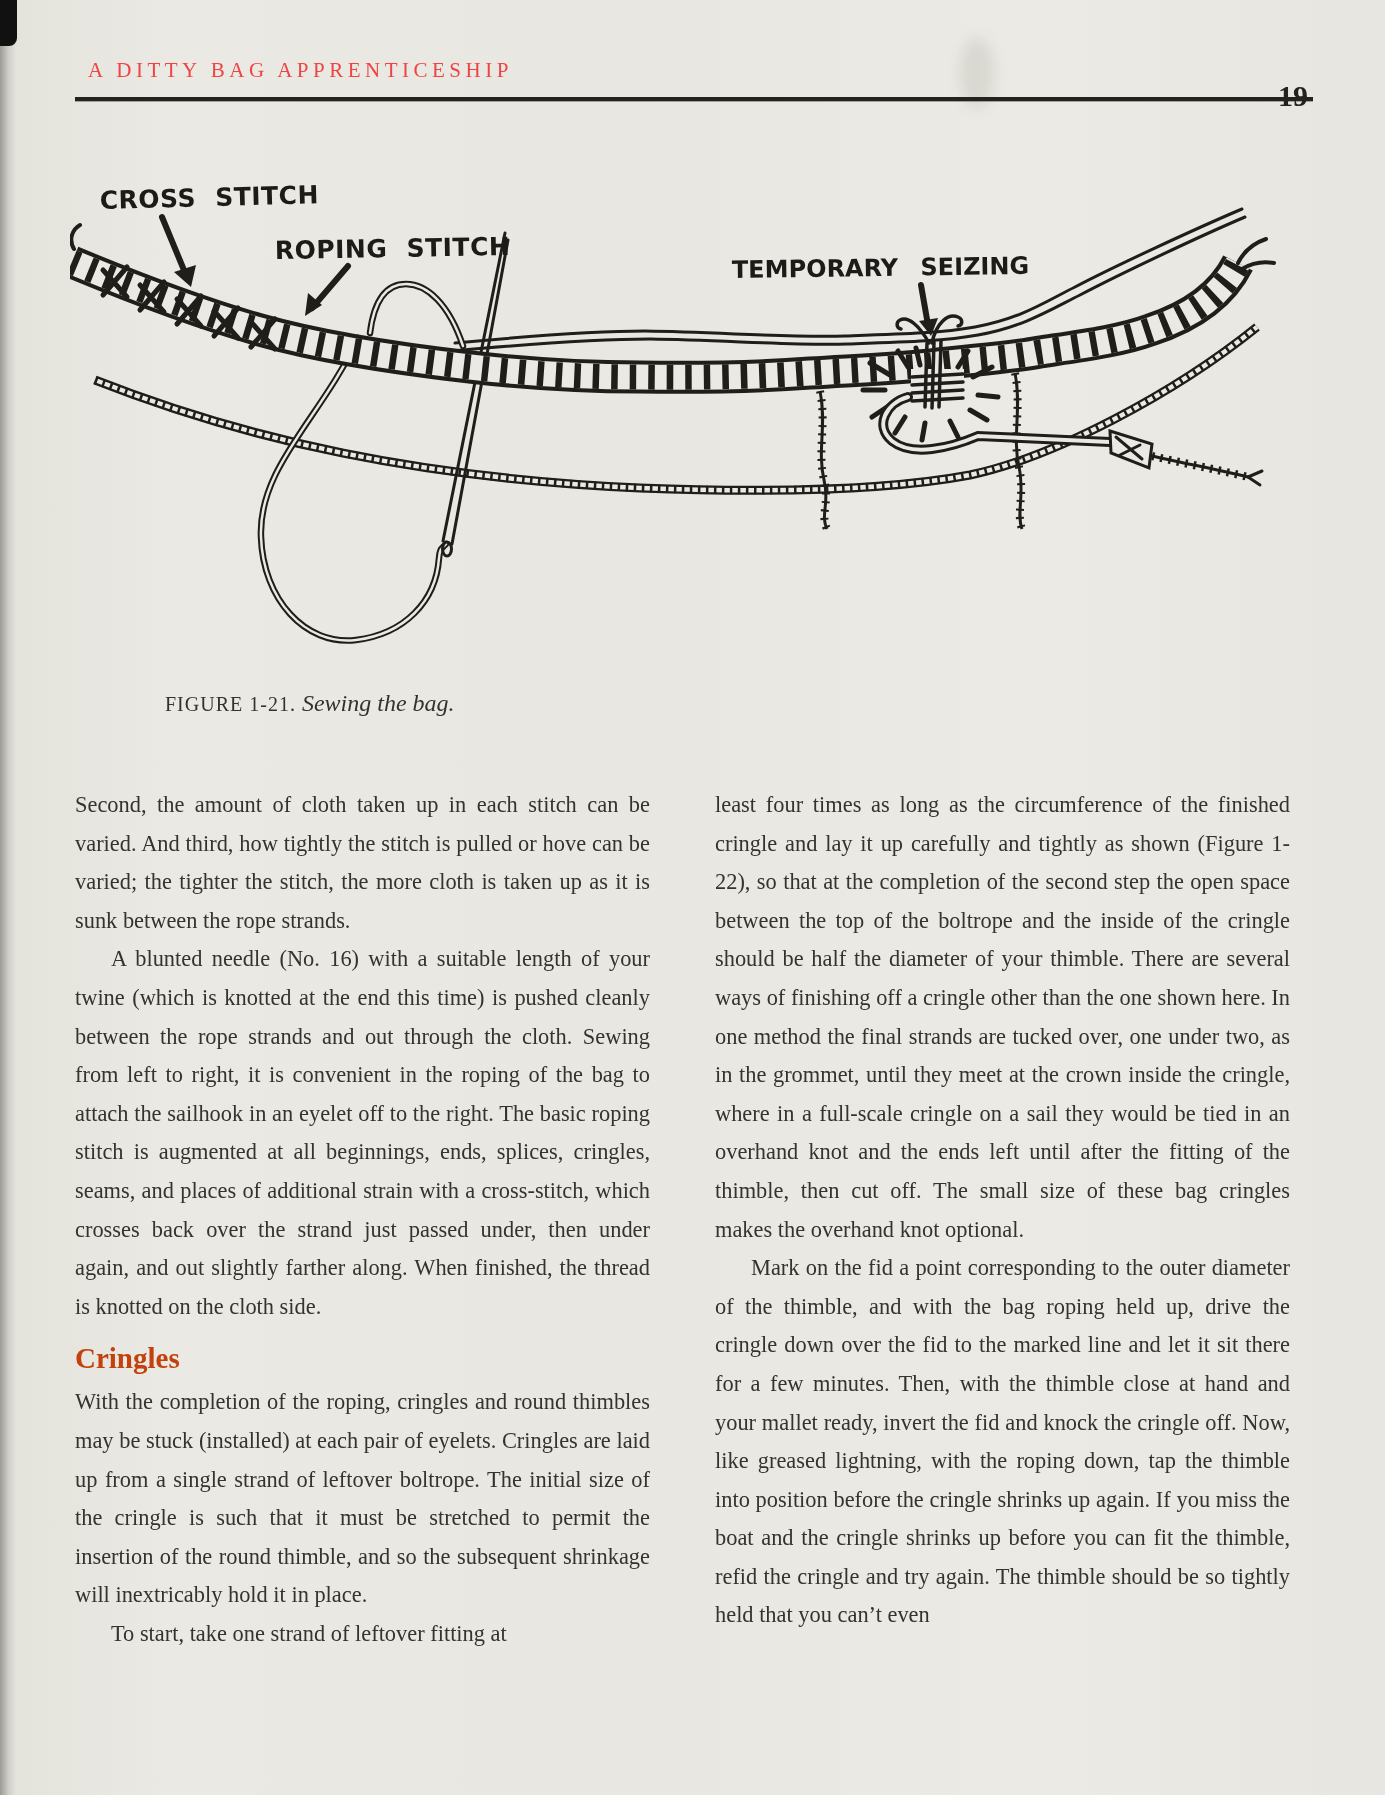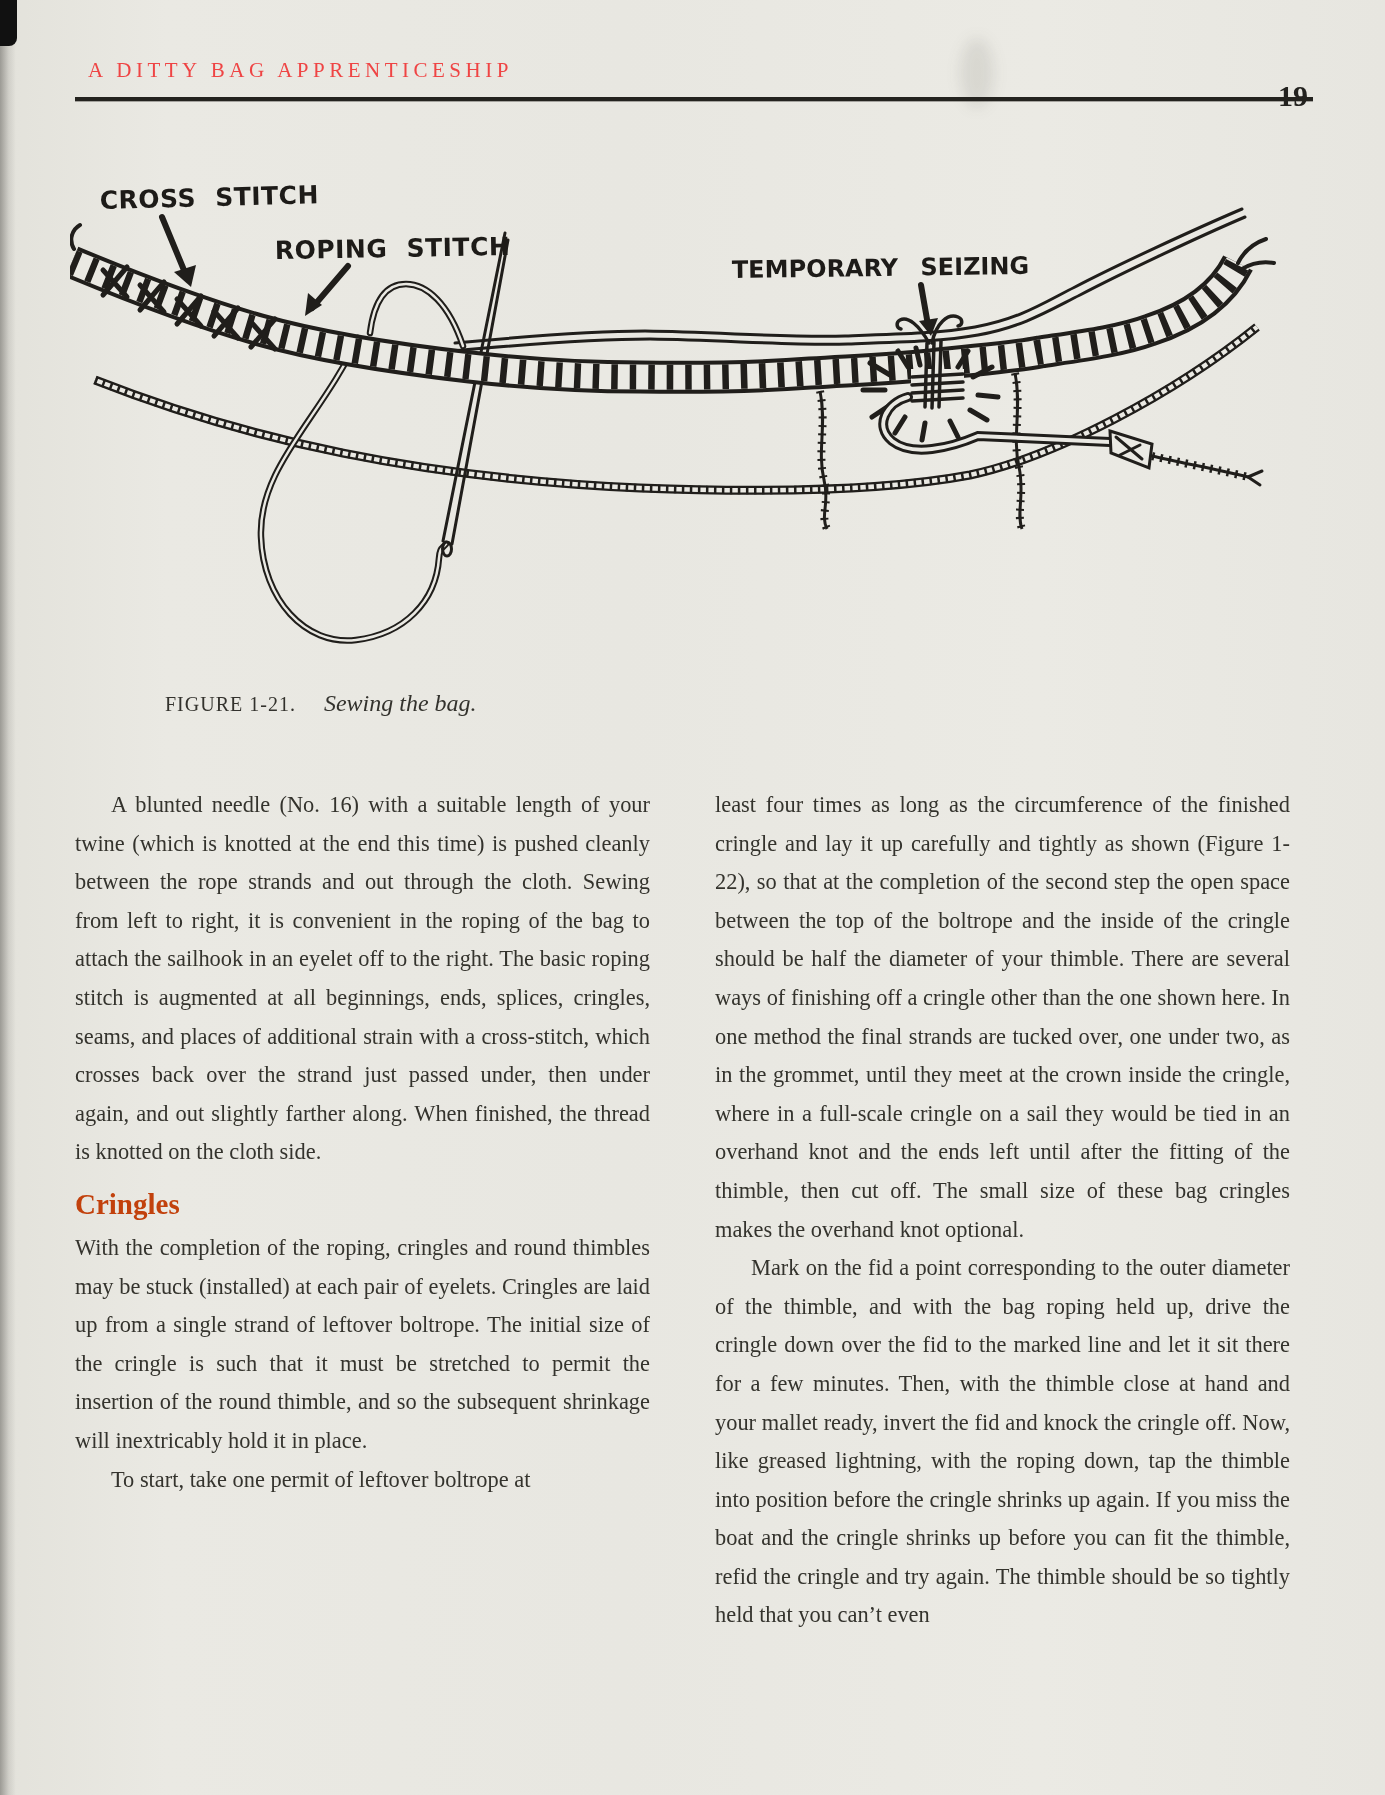--- a/index.html
+++ b/index.html
@@ -13,21 +13,21 @@
   .corner-mark{position:absolute;left:0;top:0;width:17px;height:46px;background:#111;
     border-bottom-right-radius:8px;}
   .smudge{position:absolute;left:960px;top:38px;width:34px;height:70px;border-radius:50%;
     background:rgba(60,58,50,.10);filter:blur(7px);}
   .hdr-title{position:absolute;left:88px;top:58px;font-size:21px;letter-spacing:4.5px;
     color:#ef4444;white-space:nowrap;}
   .hdr-page{position:absolute;left:1278px;top:48px;font-size:30px;font-weight:bold;color:#23221f;margin-top:31px;}
   .hdr-rule{position:absolute;left:75px;top:97px;width:1238px;height:4px;background:#24231f;
     box-shadow:0 1px 0 rgba(36,35,31,.35);}
   .figure-wrap{position:absolute;left:70px;top:145px;width:1300px;height:520px;}
-  .caption{position:absolute;left:165px;top:690px;display:flex;align-items:baseline;gap:28px;color:#33322d;}
+  .caption{position:absolute;left:165px;top:690px;display:flex;align-items:baseline;gap:6px;color:#33322d;}
   .caption .cap-label{font-size:20px;letter-spacing:1px;}
   .caption .cap-text{font-style:italic;font-size:24px;}
   .col{position:absolute;top:786px;width:575px;text-align:justify;color:#34332d;
     font-size:22.4px;line-height:38.6px;}
   .col-left{left:75px;}
   .col-right{left:699px;margin-left:16px;}
   .col p{margin:0;}
   .col p.indent{text-indent:36px;}
   .col h2{font-size:29px;line-height:34px;margin:15px 0 8px 0;color:#c2410c;}
   .it{}
@@ -139,21 +139,22 @@
   <text class="hand" x="662" y="133" font-size="24" letter-spacing="0" word-spacing="14" transform="rotate(-0.8 662 133)">TEMPORARY SEIZING</text>
 </svg>
 </div>
 
 <div class="caption">
   <span class="cap-label">FIGURE 1-21.</span>
   <span class="cap-text">Sewing the bag.</span>
 </div>
 
 <div class="col col-left" id="col-left">
+    <p><span>Second, the amount of cloth taken up in each stitch can be varied. And third, how tightly the stitch is pulled or hove can be varied; the tighter the stitch, the more cloth is taken up as it is sunk between the rope strands.</span></p>
     <p class="indent"><span>A blunted needle (No. 16) with a suitable length of your twine (which is knotted at the end this time) is pushed cleanly between the rope strands and out through the cloth. Sewing from left to right, it is convenient in the roping of the bag to attach the sailhook in an eyelet off to the right. The basic roping stitch is augmented at all beginnings, ends, splices, cringles, seams, and places of additional strain with a cross-stitch, which crosses back over the strand just passed under, then under again, and out slightly farther along. When finished, the thread is knotted on the cloth side.</span></p>
     <h2><span>Cringles</span></h2>
     <p><span>With the completion of the roping, cringles and round thimbles may be </span><span class="it">stuck</span><span> (installed) at each pair of eyelets. Cringles are laid up from a single strand of leftover boltrope. The initial size of the cringle is such that it must be stretched to permit the insertion of the round thimble, and so the subsequent shrinkage will inextricably hold it in place.</span></p>
-    <p class="indent"><span>To start, take one permit of leftover boltrope at</span></p>
+    <p class="indent"><span>To start, take one strand of leftover fitting at</span></p>
   </div>
 <div class="col col-right" id="col-right">
     <p><span>least four times as long as the circumference of the finished cringle and lay it up carefully and tightly as shown (Figure 1-22), so that at the completion of the second step the open space between the top of the boltrope and the inside of the cringle should be half the diameter of your thimble. There are several ways of finishing off a cringle other than the one shown here. In one method the final strands are tucked over, one under two, as in the grommet, until they meet at the crown inside the cringle, where in a full-scale cringle on a sail they would be tied in an overhand knot and the ends left until after the fitting of the thimble, then cut off. The small size of these bag cringles makes the overhand knot optional.</span></p>
     <p class="indent"><span>Mark on the fid a point corresponding to the outer diameter of the thimble, and with the bag roping held up, drive the cringle down over the fid to the marked line and let it sit there for a few minutes. Then, with the thimble close at hand and your mallet ready, invert the fid and knock the cringle off. Now, like greased lightning, with the roping down, tap the thimble into position before the cringle shrinks up again. If you miss the boat and the cringle shrinks up before you can fit the thimble, refid the cringle and try again. The thimble should be so tightly held that you can’t even</span></p>
   </div>
 
 </body></html>

